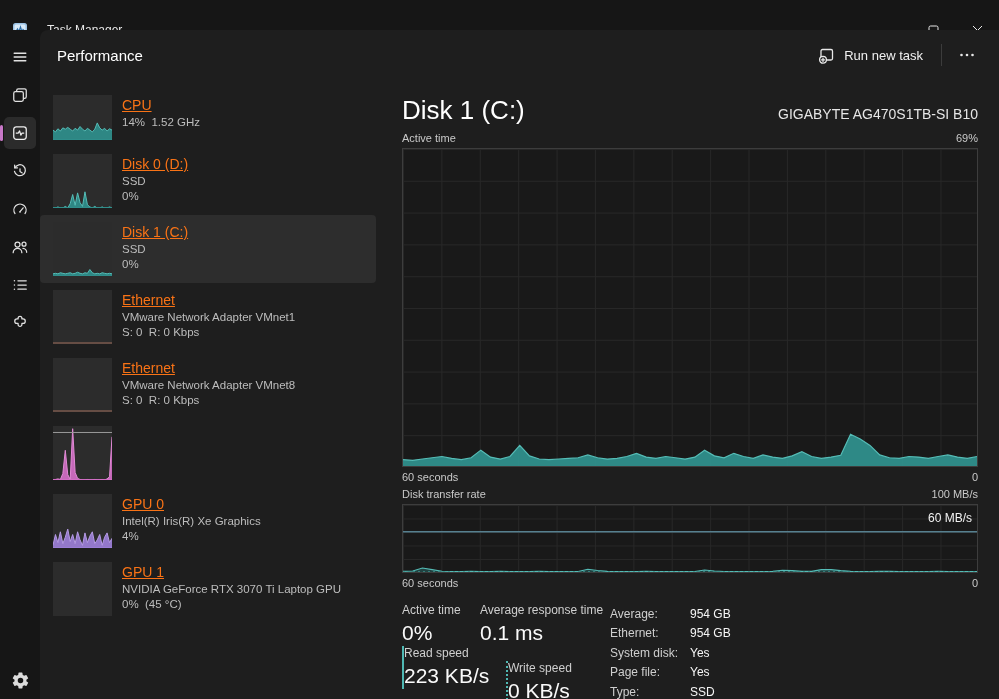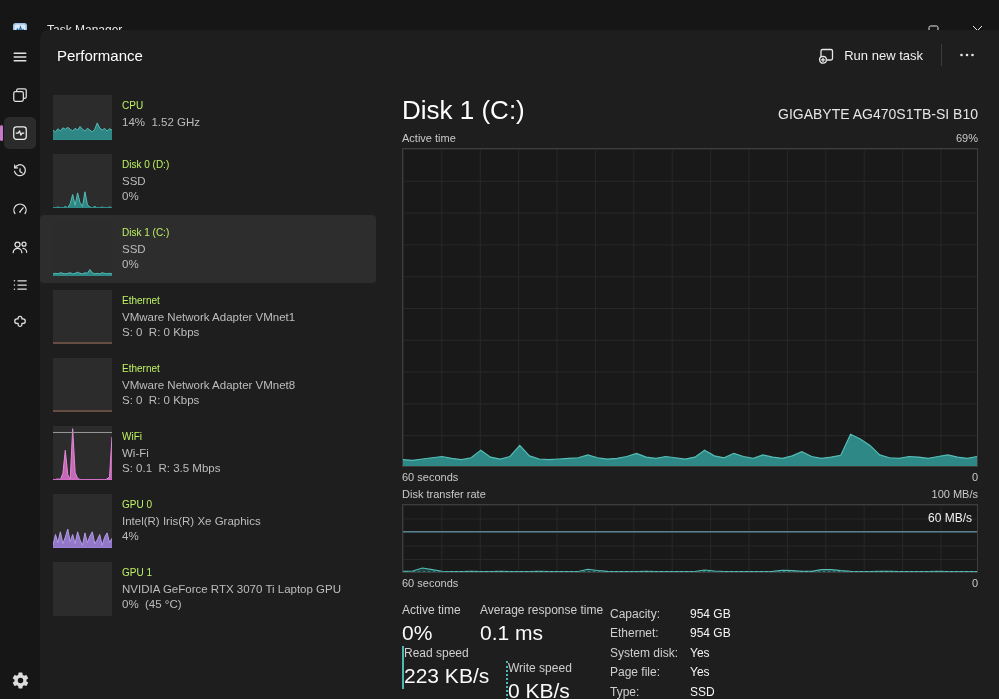--- a/index.html
+++ b/index.html
@@ -36,21 +36,21 @@
 
   
   .sidebar{position:absolute;left:0;top:58px;width:336px;display:flex;flex-direction:column;}
   .side-item{display:flex;gap:10px;padding:7px 8px 7px 13px;border-radius:4px;align-items:flex-start;}
   .side-item.selected{background:#2d2d2d;}
   .mini{width:59px;flex:none;background:#2c2c2c;position:relative;overflow:hidden;}
   .mini.short{height:45px;}
   .mini.tall{height:54px;}
   .mini svg{position:absolute;inset:0;width:100%;height:100%;display:block;}
   .side-text{padding-top:1px;}
-  .side-title{font-size:10px;color:#bef264;line-height:19px;white-space:pre;}
+  .side-title{font-size:14px;color:#f97316;line-height:19px;white-space:pre;text-decoration:underline;}
   .side-sub{font-size:11.5px;color:#bdbdbd;line-height:15px;white-space:pre;}
 
   
   .main{position:absolute;left:362px;top:52px;width:576px;}
   .main-title-row{display:flex;align-items:baseline;justify-content:space-between;margin:10px 0 0;}
   .device-title{font-size:26px;font-weight:300;color:#fff;margin:0;line-height:36px;}
   .device-name{font-size:14px;color:#e6e6e6;}
   .chart-head,.chart-foot{display:flex;justify-content:space-between;font-size:11px;color:#c9c9c9;line-height:14px;margin:3px 0 3px;}
   .chart{position:relative;border:1px solid #3d3d3d;background-color:#191919;
          background-image:linear-gradient(to right,#272727 1px,transparent 1px),
@@ -257,25 +257,20 @@
         </div>
         <div class="side-item">
           <div class="mini tall">
             <svg viewBox="0 0 100 100" preserveAspectRatio="none">
               <polygon points="0,100 0.00,100.00 4.17,99.00 8.33,98.00 12.50,99.00 16.67,88.00 20.83,45.00 25.00,90.00 29.17,99.00 33.33,5.00 37.50,86.00 41.67,97.00 45.83,99.00 50.00,100.00 54.17,100.00 58.33,99.00 62.50,100.00 66.67,100.00 70.83,99.00 75.00,100.00 79.17,100.00 83.33,99.00 87.50,100.00 91.67,98.00 95.83,94.00 100.00,20.00 100,100" fill="#d36ec6" opacity="0.92"></polygon>
               <polyline points="0.00,100.00 4.17,99.00 8.33,98.00 12.50,99.00 16.67,88.00 20.83,45.00 25.00,90.00 29.17,99.00 33.33,5.00 37.50,86.00 41.67,97.00 45.83,99.00 50.00,100.00 54.17,100.00 58.33,99.00 62.50,100.00 66.67,100.00 70.83,99.00 75.00,100.00 79.17,100.00 83.33,99.00 87.50,100.00 91.67,98.00 95.83,94.00 100.00,20.00" fill="none" stroke="#e28ad6" stroke-width="1" vector-effect="non-scaling-stroke"></polyline>
               <line x1="0" y1="99.2" x2="100" y2="99.2" stroke="#d36ec6" stroke-width="1" vector-effect="non-scaling-stroke"></line>
               <line x1="0" y1="12" x2="100" y2="12" stroke="#9a9a9a" stroke-width="1" vector-effect="non-scaling-stroke"></line>
             </svg>
           </div>
-          <div class="side-text">
-            <div class="side-title">WiFi</div>
-            <div class="side-sub">Wi-Fi</div>
-            <div class="side-sub">S: 0.1  R: 3.5 Mbps</div>
-          </div>
         </div>
         <div class="side-item">
           <div class="mini tall">
             <svg viewBox="0 0 100 100" preserveAspectRatio="none">
               <polygon points="0,100 0.00,95.00 4.17,75.00 8.33,90.00 12.50,70.00 16.67,92.00 20.83,80.00 25.00,65.00 29.17,88.00 33.33,75.00 37.50,92.00 41.67,70.00 45.83,85.00 50.00,95.00 54.17,72.00 58.33,90.00 62.50,78.00 66.67,70.00 70.83,92.00 75.00,85.00 79.17,75.00 83.33,95.00 87.50,80.00 91.67,72.00 95.83,90.00 100.00,82.00 100,100" fill="#9c7fd8" opacity="0.92"></polygon>
               <polyline points="0.00,95.00 4.17,75.00 8.33,90.00 12.50,70.00 16.67,92.00 20.83,80.00 25.00,65.00 29.17,88.00 33.33,75.00 37.50,92.00 41.67,70.00 45.83,85.00 50.00,95.00 54.17,72.00 58.33,90.00 62.50,78.00 66.67,70.00 70.83,92.00 75.00,85.00 79.17,75.00 83.33,95.00 87.50,80.00 91.67,72.00 95.83,90.00 100.00,82.00" fill="none" stroke="#b59ae6" stroke-width="1" vector-effect="non-scaling-stroke"></polyline>
               <line x1="0" y1="99.2" x2="100" y2="99.2" stroke="#9c7fd8" stroke-width="1" vector-effect="non-scaling-stroke"></line>
             </svg>
           </div>
           <div class="side-text">
@@ -347,21 +342,21 @@
         <div class="stat bordered" id="stat-read">
           <div class="stat-label">Read speed</div>
           <div class="stat-value">223 KB/s</div>
         </div>
         <div class="stat bordered" id="stat-write">
           <div class="stat-label">Write speed</div>
           <div class="stat-value">0 KB/s</div>
         </div>
         <div class="details" id="details">
             <div class="det-row">
-              <span class="det-label">Capacity:</span>
+              <span class="det-label">Average:</span>
               <span class="det-value">954 GB</span>
             </div>
             <div class="det-row">
               <span class="det-label">Ethernet:</span>
               <span class="det-value">954 GB</span>
             </div>
             <div class="det-row">
               <span class="det-label">System disk:</span>
               <span class="det-value">Yes</span>
             </div>

